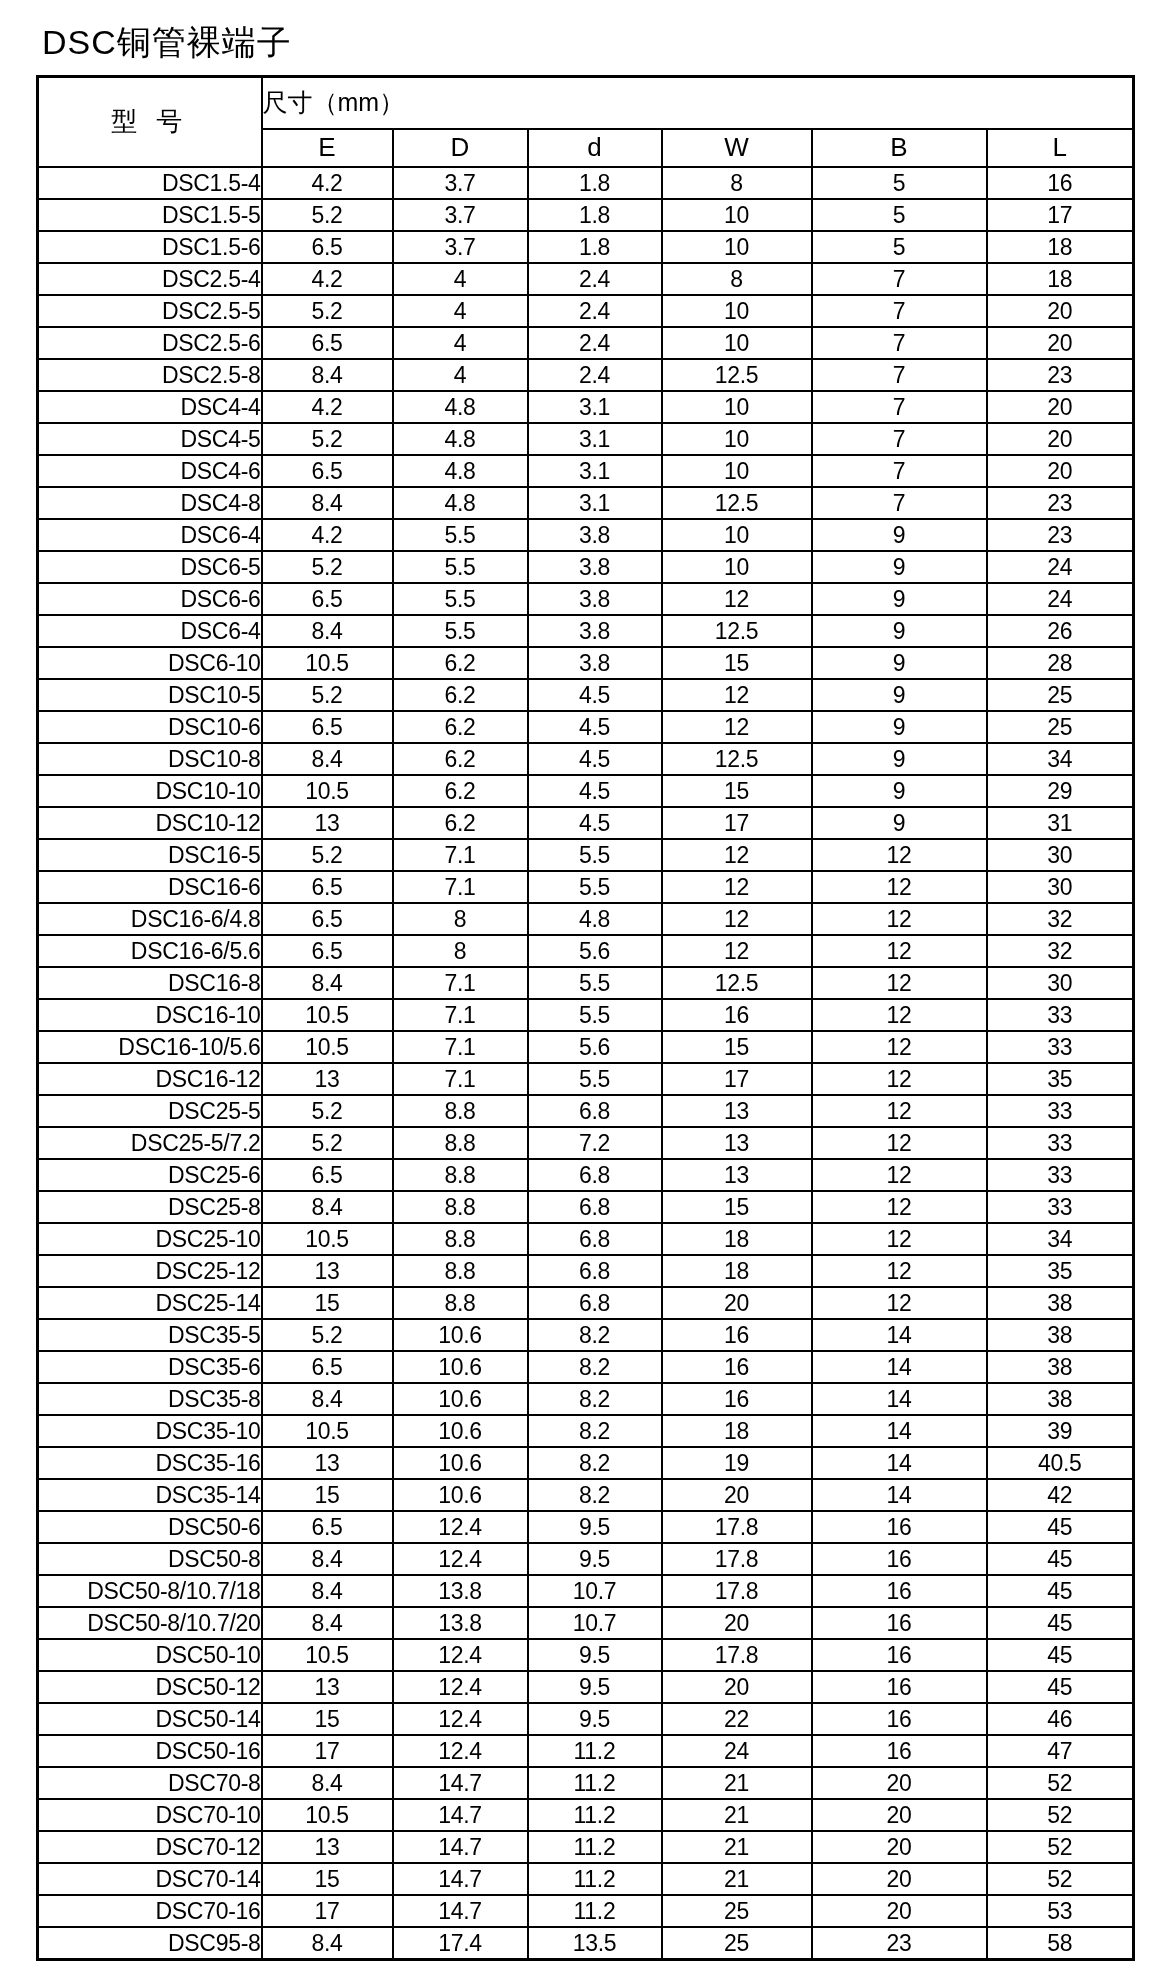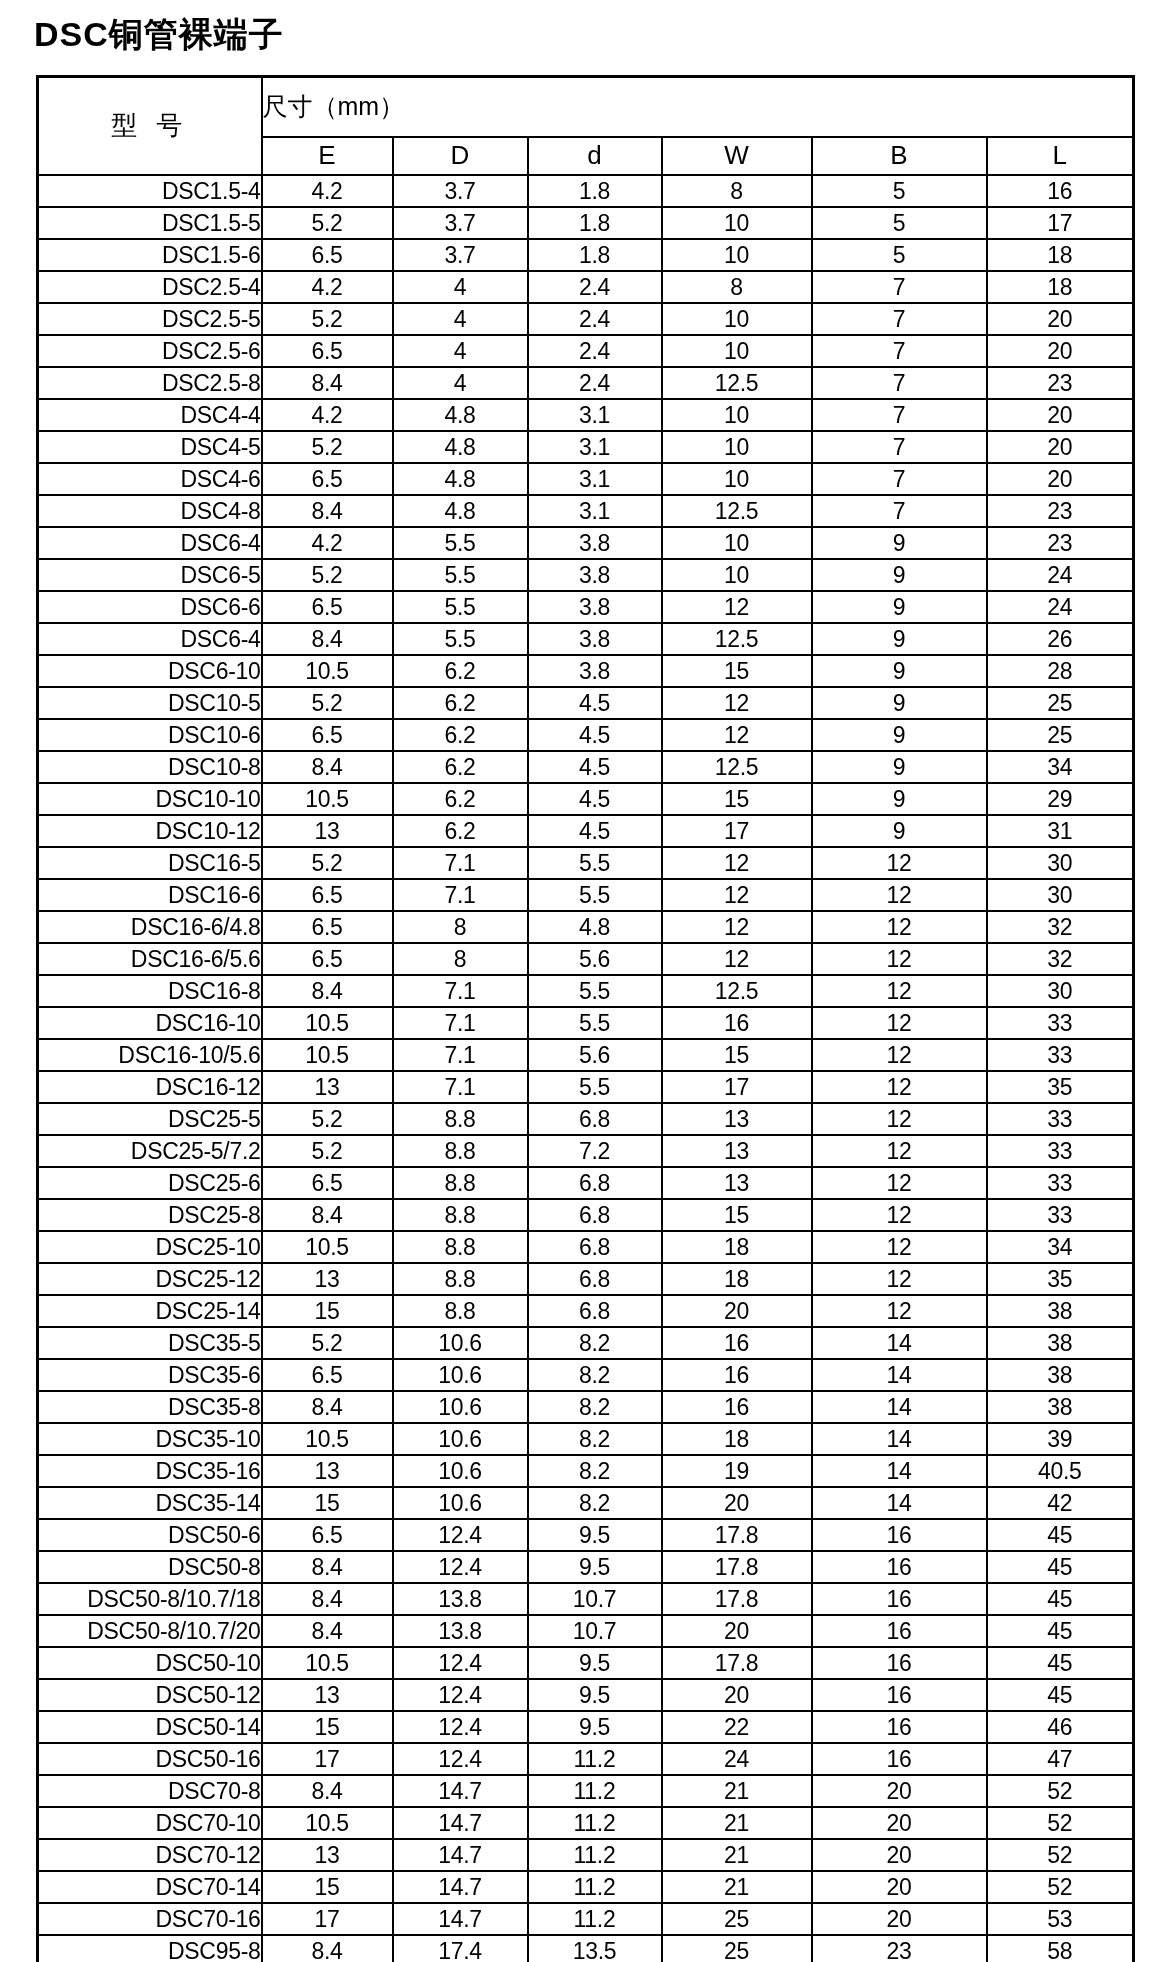--- a/index.html
+++ b/index.html
@@ -13,43 +13,43 @@
     height: 1962px;
     background: #ffffff;
     color: #000000;
     font-family: "Liberation Sans", "DejaVu Sans", sans-serif;
     overflow: hidden;
   }
   .doc-title {
     position: absolute;
     left: 30px;
     top: 8px;
-    margin: 4px;
+    margin: 12px;
     font-size: 34px;
-    font-weight: 700;
+    font-weight: 400;
     letter-spacing: 1px;
     white-space: nowrap;
   }
   table.spec {
     position: absolute;
     left: 36px;
     top: 75px;
     width: 1096px;
     border-collapse: collapse;
     table-layout: fixed;
     border: 3px solid #000;
   }
   table.spec th, table.spec td {
     border: 2px solid #000;
     padding: 0;
     font-weight: 400;
     overflow: hidden;
     white-space: nowrap;
   }
-  tr.hdr-top { height: 60px; }
+  tr.hdr-top { height: 52px; }
   tr.hdr-sub { height: 38px; }
   th.model-hdr {
     font-size: 26px;
     text-align: center;
     letter-spacing: 6px;
   }
   th.size-hdr {
     font-size: 25px;
     text-align: left;
     font-weight: 400;

